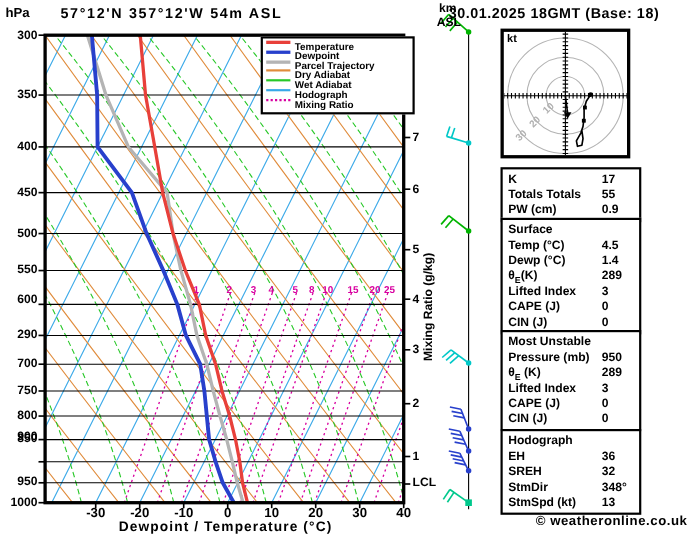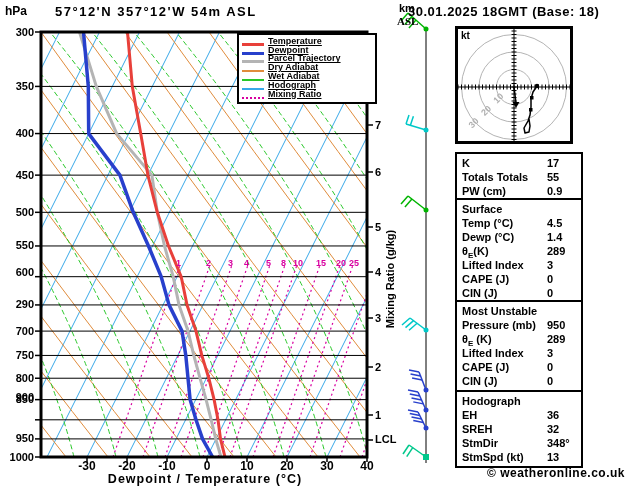--- a/index.html
+++ b/index.html
@@ -3,32 +3,32 @@
 <meta charset="utf-8">
 <style>
   html,body{margin:0;padding:0;background:#fff;}
   .screen{position:relative;width:629px;height:486px;background:#fff;overflow:hidden;
           font-family:"Liberation Sans","DejaVu Sans",sans-serif;color:#000;}
   .abs{position:absolute;}
   .hpa-unit{left:5px;top:4px;font-size:12px;font-weight:bold;text-align:center;}
   .title{left:55px;top:4px;font-size:13px;font-weight:bold;letter-spacing:1.5px;white-space:nowrap;}
   .datetime{left:408px;top:4px;font-size:13px;font-weight:bold;letter-spacing:0.5px;white-space:nowrap;}
   .km-word{left:399px;top:2px;font-size:11px;font-weight:bold;}
-  .asl-word{left:397px;top:15px;font-size:11px;font-weight:bold;font-family:Liberation Serif, serif;}
+  .asl-word{left:397px;top:15px;font-size:11px;font-weight:bold;}
   .xaxis-label{left:60px;top:472px;width:290px;text-align:center;font-size:12.5px;font-weight:bold;letter-spacing:1px;}
   .lcl-label{left:375px;top:433px;font-size:11px;font-weight:bold;}
   .mix-axis-label{left:340px;top:273px;width:100px;text-align:center;transform:rotate(-90deg);
                   font-size:11px;font-weight:bold;white-space:nowrap;}
   .copyright{left:445px;top:466px;width:180px;text-align:right;font-size:12px;font-weight:bold;letter-spacing:0.5px;}
   .ptick{position:absolute;width:32px;text-align:right;font-size:11px;font-weight:bold;}
   .ttick{position:absolute;width:36px;text-align:center;font-size:12px;font-weight:bold;}
   .ktick{position:absolute;font-size:11px;font-weight:bold;}
   .mrl{position:absolute;color:#d800a0;font-size:9px;font-weight:bold;}
   .legend{left:237px;top:33px;width:130px;background:#fff;border:2px solid #000;padding:2px 3px 3px 3px;}
-  .legend .lrow{display:flex;align-items:flex-end;height:8.8px;text-decoration:underline;}
+  .legend .lrow{display:flex;align-items:flex-start;height:8.8px;}
   .legend .sw{width:22px;margin-right:4px;flex:0 0 22px;}
   .legend .ltxt{font-size:9px;font-weight:bold;white-space:nowrap;}
   .hodo{left:455px;top:26px;width:112px;height:112px;border:3px solid #000;background:#fff;}
   .hodo .kt{position:absolute;left:3px;top:1px;font-size:10px;font-weight:bold;}
   .statbox{left:455px;width:128px;background:#fff;border:2px solid #000;box-sizing:border-box;
            padding:2px 0 2px 5px;font-size:11px;font-weight:bold;}
   .statbox .srow{display:flex;height:14px;line-height:14px;align-items:baseline;}
   .statbox .lbl{width:85px;flex:0 0 85px;white-space:nowrap;}
   .statbox .val{white-space:nowrap;}
   .statbox .stitle{text-align:left;height:14px;line-height:14px;margin-right:5px;}

